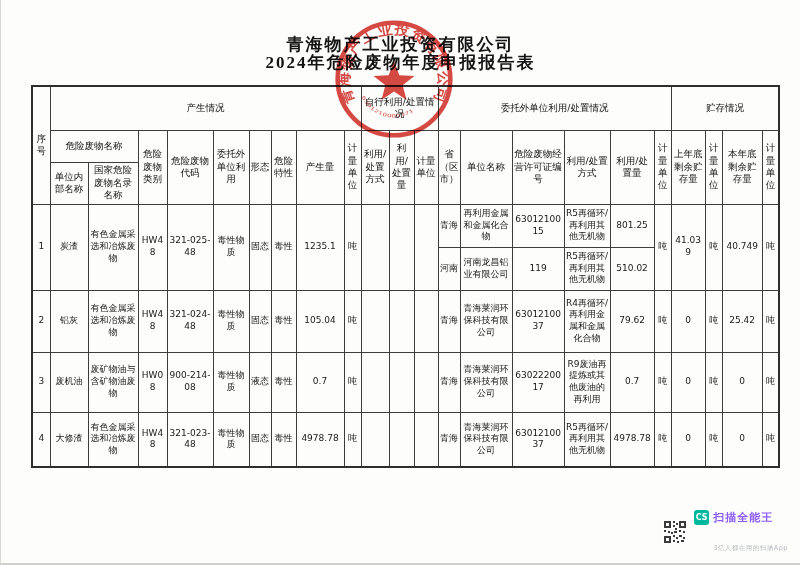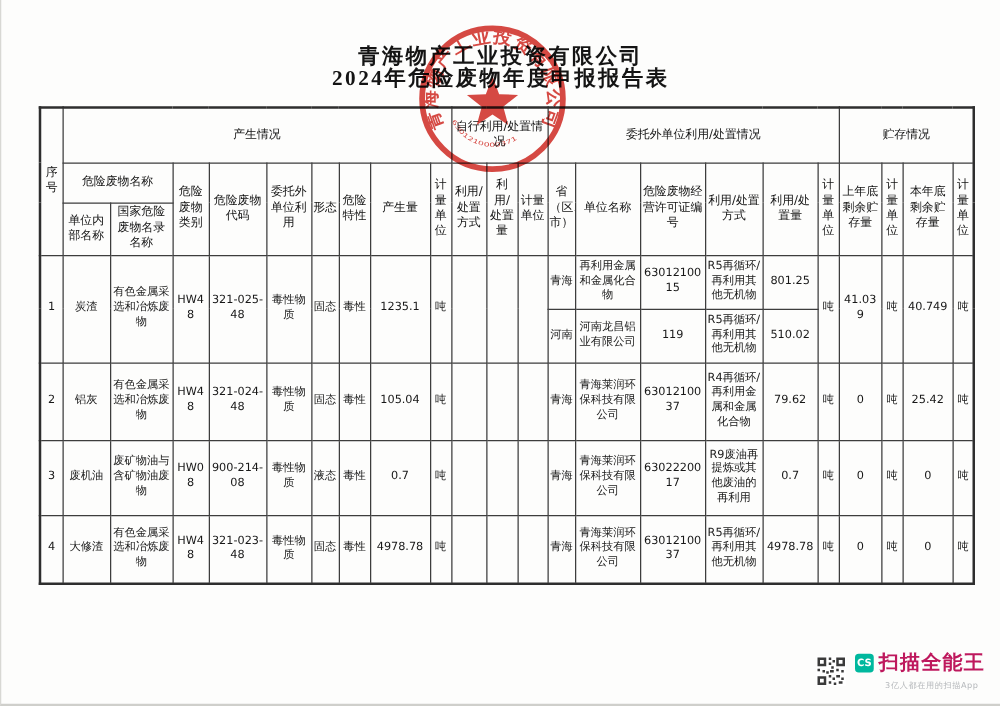--- a/index.html
+++ b/index.html
@@ -31,26 +31,26 @@
   }
   tr.hdr td { font-size:9.5px; color:#111; }
 
   
   .stamp { position:absolute; left:329px; top:15px; width:128px; height:128px;
     opacity:.82; mix-blend-mode:multiply; pointer-events:none; }
 
   
   .wm { position:absolute; right:12px; bottom:10px; display:flex; align-items:center; gap:7px; }
   .qr { width:24px; height:24px; }
-  .wm-text { display:flex; flex-direction:column; gap:3px; }
+  .wm-text { display:flex; flex-direction:column; gap:19px; }
   .wm-row { display:flex; align-items:center; gap:4px; }
   .cs-logo { width:15px; height:15px; border-radius:3px;
     display:flex; align-items:center; justify-content:center;
     color:#fff; font-size:8px; font-weight:bold; }
-  .wm-name { font-size:16px; font-weight:bold; color:#be185d; letter-spacing:1px; }
+  .wm-name { font-size:11px; font-weight:bold; color:#8b5cf6; letter-spacing:1px; }
   .wm-tag { font-size:6.5px; color:#b4b7ba; letter-spacing:.5px; padding-left:19px;text-align:center; }
 </style>
 </head>
 <body>
 
 <div class="page">
 
   <div class="title title1">青海物产工业投资有限公司</div>
   <div class="title title2">2024年危险废物年度申报报告表</div>
 

